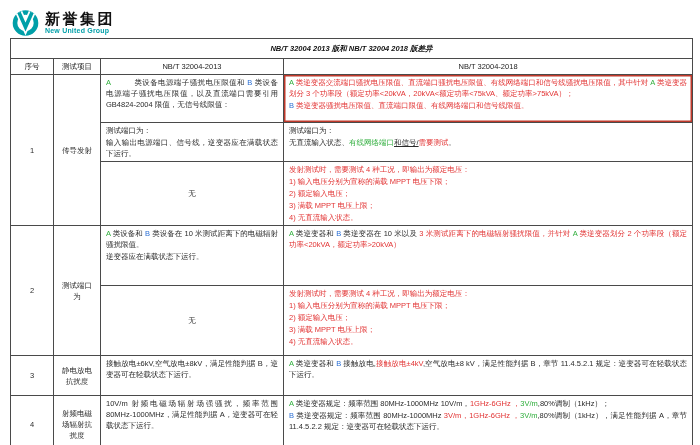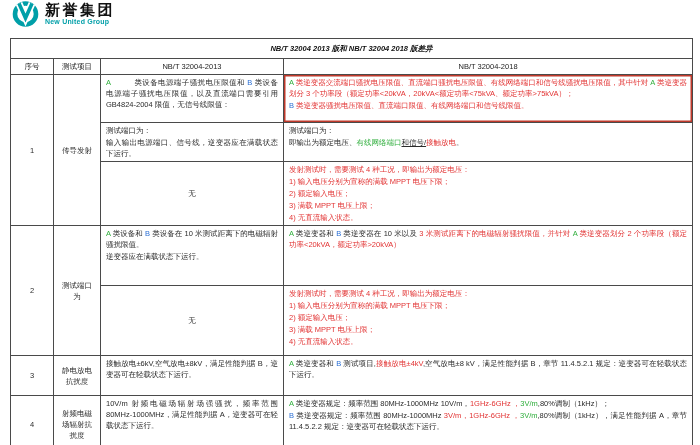--- a/index.html
+++ b/index.html
@@ -5,21 +5,21 @@
   * { margin:0; padding:0; box-sizing:border-box; }
   html,body { width:700px; height:445px; }
   body {
     background:#fff;
     font-family:"Liberation Sans","DejaVu Sans",sans-serif;
     position:relative;
     overflow:hidden;
     color:var(--c-k);
   }
   
-  .logo { position:absolute; left:12px; top:0; display:flex; align-items:center; gap:6px; }
+  .logo { position:absolute; left:12px; top:9px; display:flex; align-items:center; gap:6px; }
   .logo svg .ring  { fill:none; stroke:var(--c-brand); stroke-width:4.6px; }
   .logo svg .vcut  { fill:none; stroke:#fff; stroke-width:7px; }
   .logo svg .vmark { fill:none; stroke:var(--c-brand); stroke-width:3.6px; }
   .logo-cn { font-size:15px; font-weight:bold; color:#121212; letter-spacing:2.5px; line-height:1.05; }
   .logo-en { font-size:7px; font-weight:bold; color:var(--c-brand); letter-spacing:.2px; }
   
   table.diff {
     position:absolute; left:10px; top:38px; width:682px;
     border-collapse:collapse; table-layout:fixed;
   }
@@ -87,21 +87,21 @@
           <div class="para"><span style="color: rgb(43, 111, 212);">B</span><span style="color: rgb(226, 51, 51);"> 类逆变器骚扰电压限值、直流端口限值、有线网络端口和信号线限值。</span></div>
         </td>
   </tr>
   <tr style="height:37px">
     <td>
           <div class="para"><span style="color: rgb(43, 43, 43);">测试端口为：</span></div>
           <div class="para"><span style="color: rgb(43, 43, 43);">输入输出电源端口、信号线，逆变器应在满载状态下运行。</span></div>
         </td>
     <td>
           <div class="para"><span style="color: rgb(43, 43, 43);">测试端口为：</span></div>
-          <div class="para"><span style="color: rgb(43, 43, 43);">即输出为额定电压、</span><span style="color: rgb(47, 174, 60);">有线网络端口</span><span style="color: rgb(43, 43, 43); text-decoration: underline;">和信号/</span><span style="color: rgb(226, 51, 51);">接触放电</span><span style="color: rgb(43, 43, 43);">。</span></div>
+          <div class="para"><span style="color: rgb(43, 43, 43);">无直流输入状态、</span><span style="color: rgb(47, 174, 60);">有线网络端口</span><span style="color: rgb(43, 43, 43); text-decoration: underline;">和信号/</span><span style="color: rgb(226, 51, 51);">需要测试</span><span style="color: rgb(43, 43, 43);">。</span></div>
         </td>
   </tr>
   <tr style="height:60px">
     <td class="mid">
           <div class="para"><span style="color: rgb(43, 43, 43);">无</span></div>
         </td>
     <td>
           <div class="para"><span style="color: rgb(226, 51, 51);">发射测试时，需要测试 4 种工况，即输出为额定电压：</span></div>
           <div class="para"><span style="color: rgb(226, 51, 51);">1) 输入电压分别为宣称的满载 MPPT 电压下限；</span></div>
           <div class="para"><span style="color: rgb(226, 51, 51);">2) 额定输入电压；</span></div>
@@ -134,21 +134,21 @@
         </td>
   </tr>
 
   <tr style="height:40px">
     <td class="mid">3</td>
     <td class="mid">静电放电抗扰度</td>
     <td>
           <div class="para"><span style="color: rgb(43, 43, 43);">接触放电±6kV,空气放电±8kV，满足性能判据 B，逆变器可在轻载状态下运行。</span></div>
         </td>
     <td>
-          <div class="para"><span style="color: rgb(47, 174, 60);">A</span><span style="color: rgb(43, 43, 43);"> 类逆变器和 </span><span style="color: rgb(43, 111, 212);">B</span><span style="color: rgb(43, 43, 43);"> 测试项目,</span><span style="color: rgb(226, 51, 51);">接触放电±4kV</span><span style="color: rgb(43, 43, 43);">,空气放电±8 kV，满足性能判据 B，章节 11.4.5.2.1 规定：逆变器可在轻载状态下运行。</span></div>
+          <div class="para"><span style="color: rgb(47, 174, 60);">A</span><span style="color: rgb(43, 43, 43);"> 类逆变器和 </span><span style="color: rgb(43, 111, 212);">B</span><span style="color: rgb(43, 43, 43);"> 接触放电,</span><span style="color: rgb(226, 51, 51);">接触放电±4kV</span><span style="color: rgb(43, 43, 43);">,空气放电±8 kV，满足性能判据 B，章节 11.4.5.2.1 规定：逆变器可在轻载状态下运行。</span></div>
         </td>
   </tr>
 
   <tr style="height:58px">
     <td class="mid">4</td>
     <td class="mid">射频电磁场辐射抗扰度</td>
     <td>
           <div class="para"><span style="color: rgb(43, 43, 43);">10V/m 射频电磁场辐射场强骚扰，频率范围 80MHz-1000MHz，满足性能判据 A，逆变器可在轻载状态下运行。</span></div>
         </td>
     <td>

